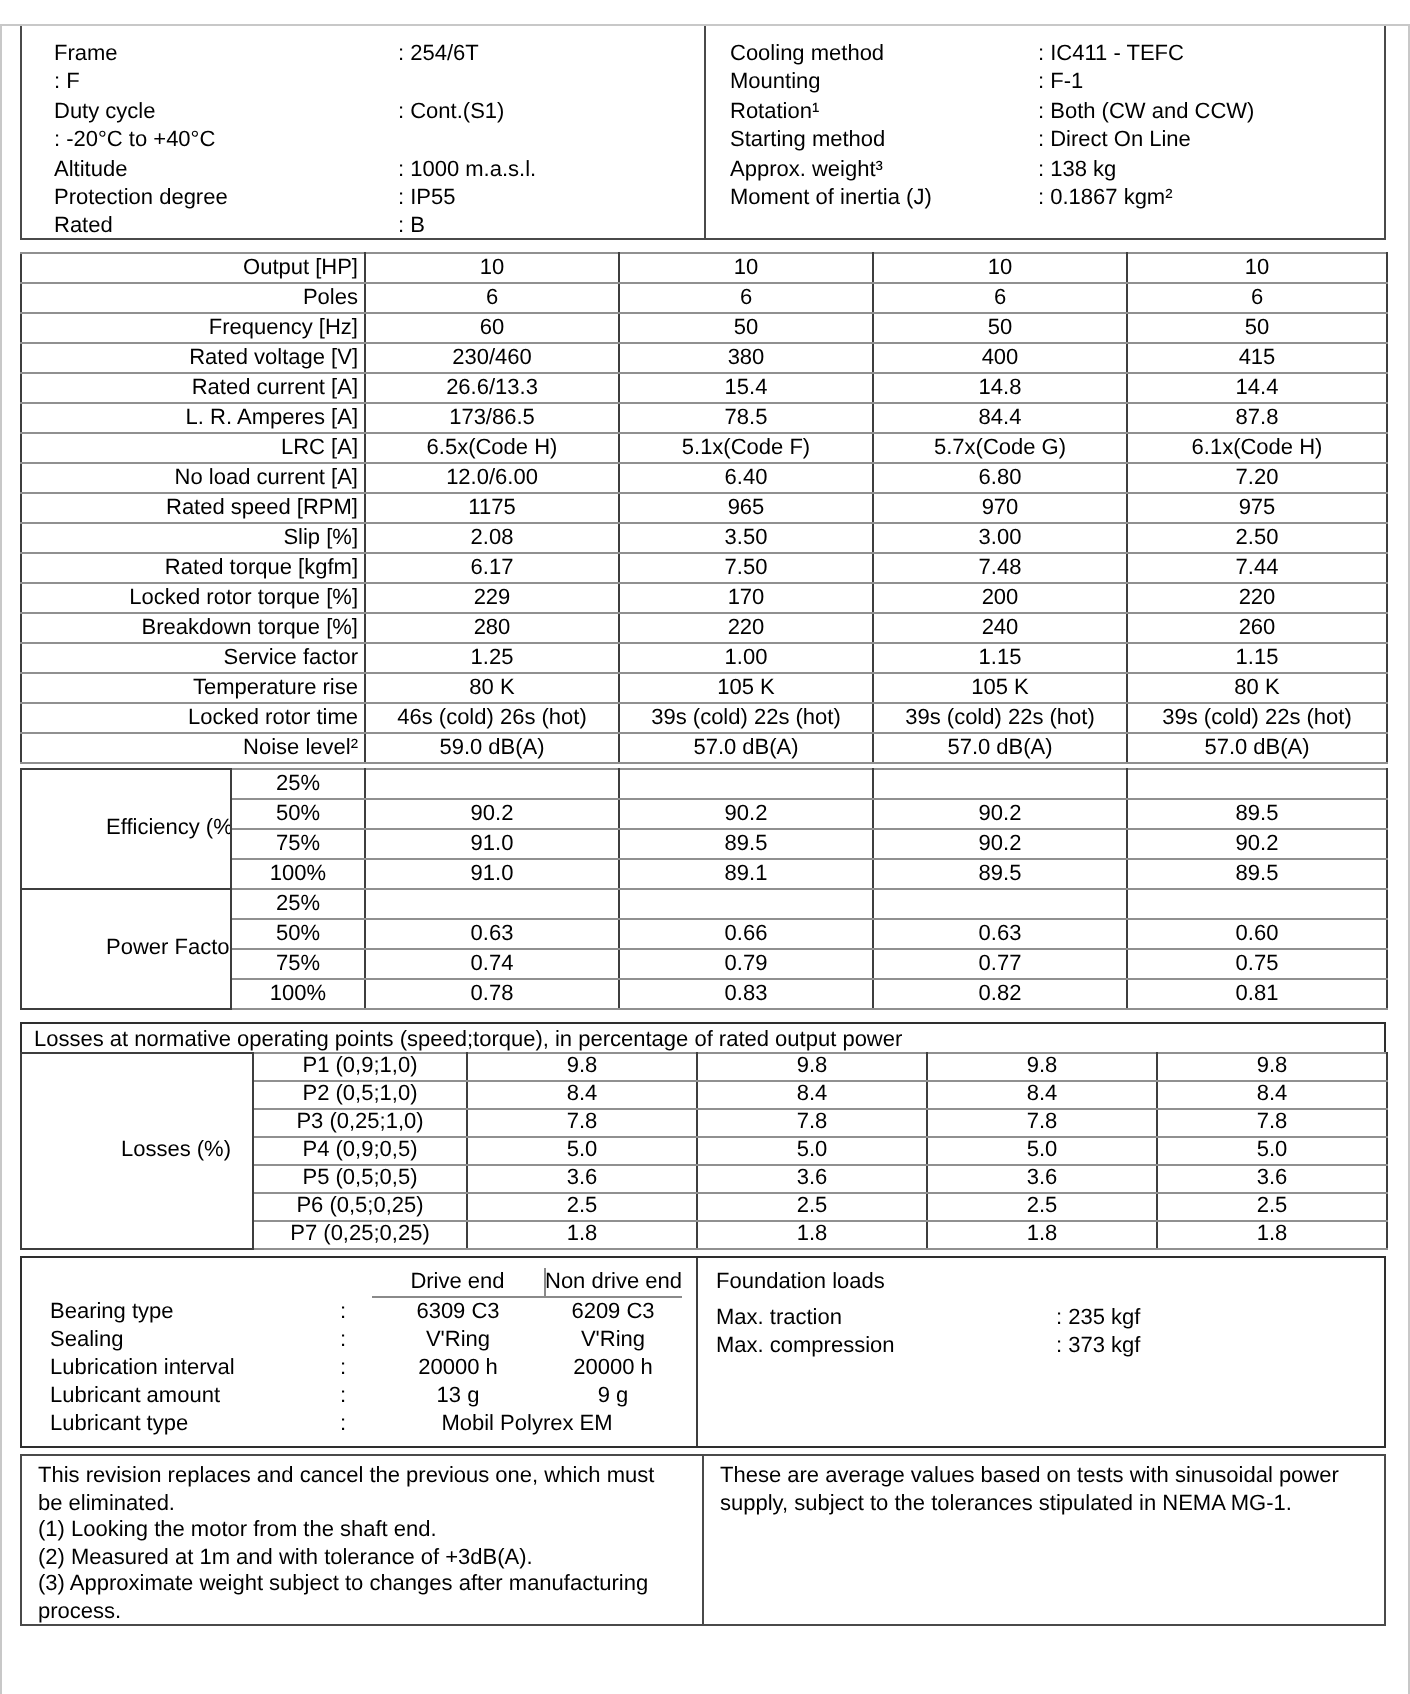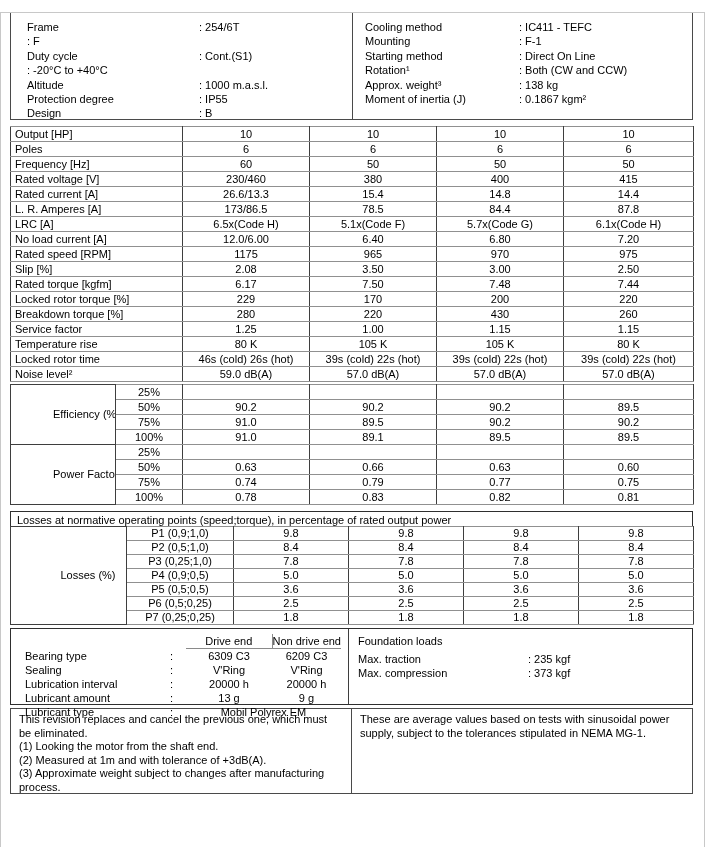--- a/index.html
+++ b/index.html
@@ -18,32 +18,32 @@
   .info-row{display:flex;line-height:14.4px;}
   .info-cell.left .info-label{width:172px;}
   .info-cell.right .info-label{width:154px;}
 
   
   table{border-collapse:collapse;table-layout:fixed;width:683px;border:1px solid #2e2e2e;}
   td{height:14px;line-height:13px;padding:0 3px;overflow:hidden;white-space:nowrap;
      border-top:1px solid #909090;border-bottom:1px solid #909090;
      border-left:1px solid #3e3e3e;border-right:1px solid #3e3e3e;
      vertical-align:middle;}
-  td.lbl{text-align:left;padding-left:4px;}
+  td.lbl{text-align:right;padding-left:4px;}
   td.val,td.pct,td.pt{text-align:center;}
   td.grp{text-align:center;border-top:1px solid #3e3e3e;border-bottom:1px solid #3e3e3e;padding-left:42px;}
 
   .ratings{margin-top:6px;}
   .perf{margin-top:2px;}
   .losses-header{margin-top:6px;border:1px solid #2e2e2e;height:16px;line-height:16px;padding-left:6px;box-sizing:border-box;}
   .losses{margin-top:-1px;}
   .losses td{height:13px;}
 
   
-  .bearing-box{display:flex;border:1px solid #2e2e2e;height:77px;margin-top:3px;justify-content:flex-end;}
+  .bearing-box{display:flex;border:1px solid #2e2e2e;height:96px;margin-top:3px;justify-content:flex-end;}
   .bearing-left{box-sizing:border-box;width:338px;border-right:1px solid #3e3e3e;padding:5px 0 0 14px;}
   .bearing-right{box-sizing:border-box;width:343px;padding:5px 0 0 9px;}
   .btable{border:none;width:316px;}
   .btable td{border:none;height:14px;line-height:14px;padding:0;background:transparent;}
   .btable td.bl{text-align:left;}
   .btable td.bc{text-align:left;}
   .btable td.bv{text-align:center;}
   .btable td.bh{text-align:center;border-bottom:1px solid #8a8a8a;}
   .btable td.bh.first{border-right:1px solid #8a8a8a;}
   .found-header{line-height:14px;margin-bottom:4px;}
@@ -79,40 +79,40 @@
         </div>
         <div class="info-row">
           <span class="info-label">Altitude</span>
           <span class="info-value">: 1000 m.a.s.l.</span>
         </div>
         <div class="info-row">
           <span class="info-label">Protection degree</span>
           <span class="info-value">: IP55</span>
         </div>
         <div class="info-row">
-          <span class="info-label">Design</span>
+          <span class="info-label">Rated</span>
           <span class="info-value">: B</span>
         </div>
       </div>
     <div class="info-cell right" id="info-right">
         <div class="info-row">
           <span class="info-label">Cooling method</span>
           <span class="info-value">: IC411 - TEFC</span>
         </div>
         <div class="info-row">
           <span class="info-label">Mounting</span>
           <span class="info-value">: F-1</span>
         </div>
         <div class="info-row">
+          <span class="info-label">Rotation¹</span>
+          <span class="info-value">: Both (CW and CCW)</span>
+        </div>
+        <div class="info-row">
           <span class="info-label">Starting method</span>
           <span class="info-value">: Direct On Line</span>
-        </div>
-        <div class="info-row">
-          <span class="info-label">Rotation¹</span>
-          <span class="info-value">: Both (CW and CCW)</span>
         </div>
         <div class="info-row">
           <span class="info-label">Approx. weight³</span>
           <span class="info-value">: 138 kg</span>
         </div>
         <div class="info-row">
           <span class="info-label">Moment of inertia (J)</span>
           <span class="info-value">: 0.1867 kgm²</span>
         </div>
       </div>
@@ -208,21 +208,21 @@
           <td class="lbl">Locked rotor torque [%]</td>
           <td class="val">229</td>
           <td class="val">170</td>
           <td class="val">200</td>
           <td class="val">220</td>
         </tr>
         <tr>
           <td class="lbl">Breakdown torque [%]</td>
           <td class="val">280</td>
           <td class="val">220</td>
-          <td class="val">430</td>
+          <td class="val">240</td>
           <td class="val">260</td>
         </tr>
         <tr>
           <td class="lbl">Service factor</td>
           <td class="val">1.25</td>
           <td class="val">1.00</td>
           <td class="val">1.15</td>
           <td class="val">1.15</td>
         </tr>
         <tr>

